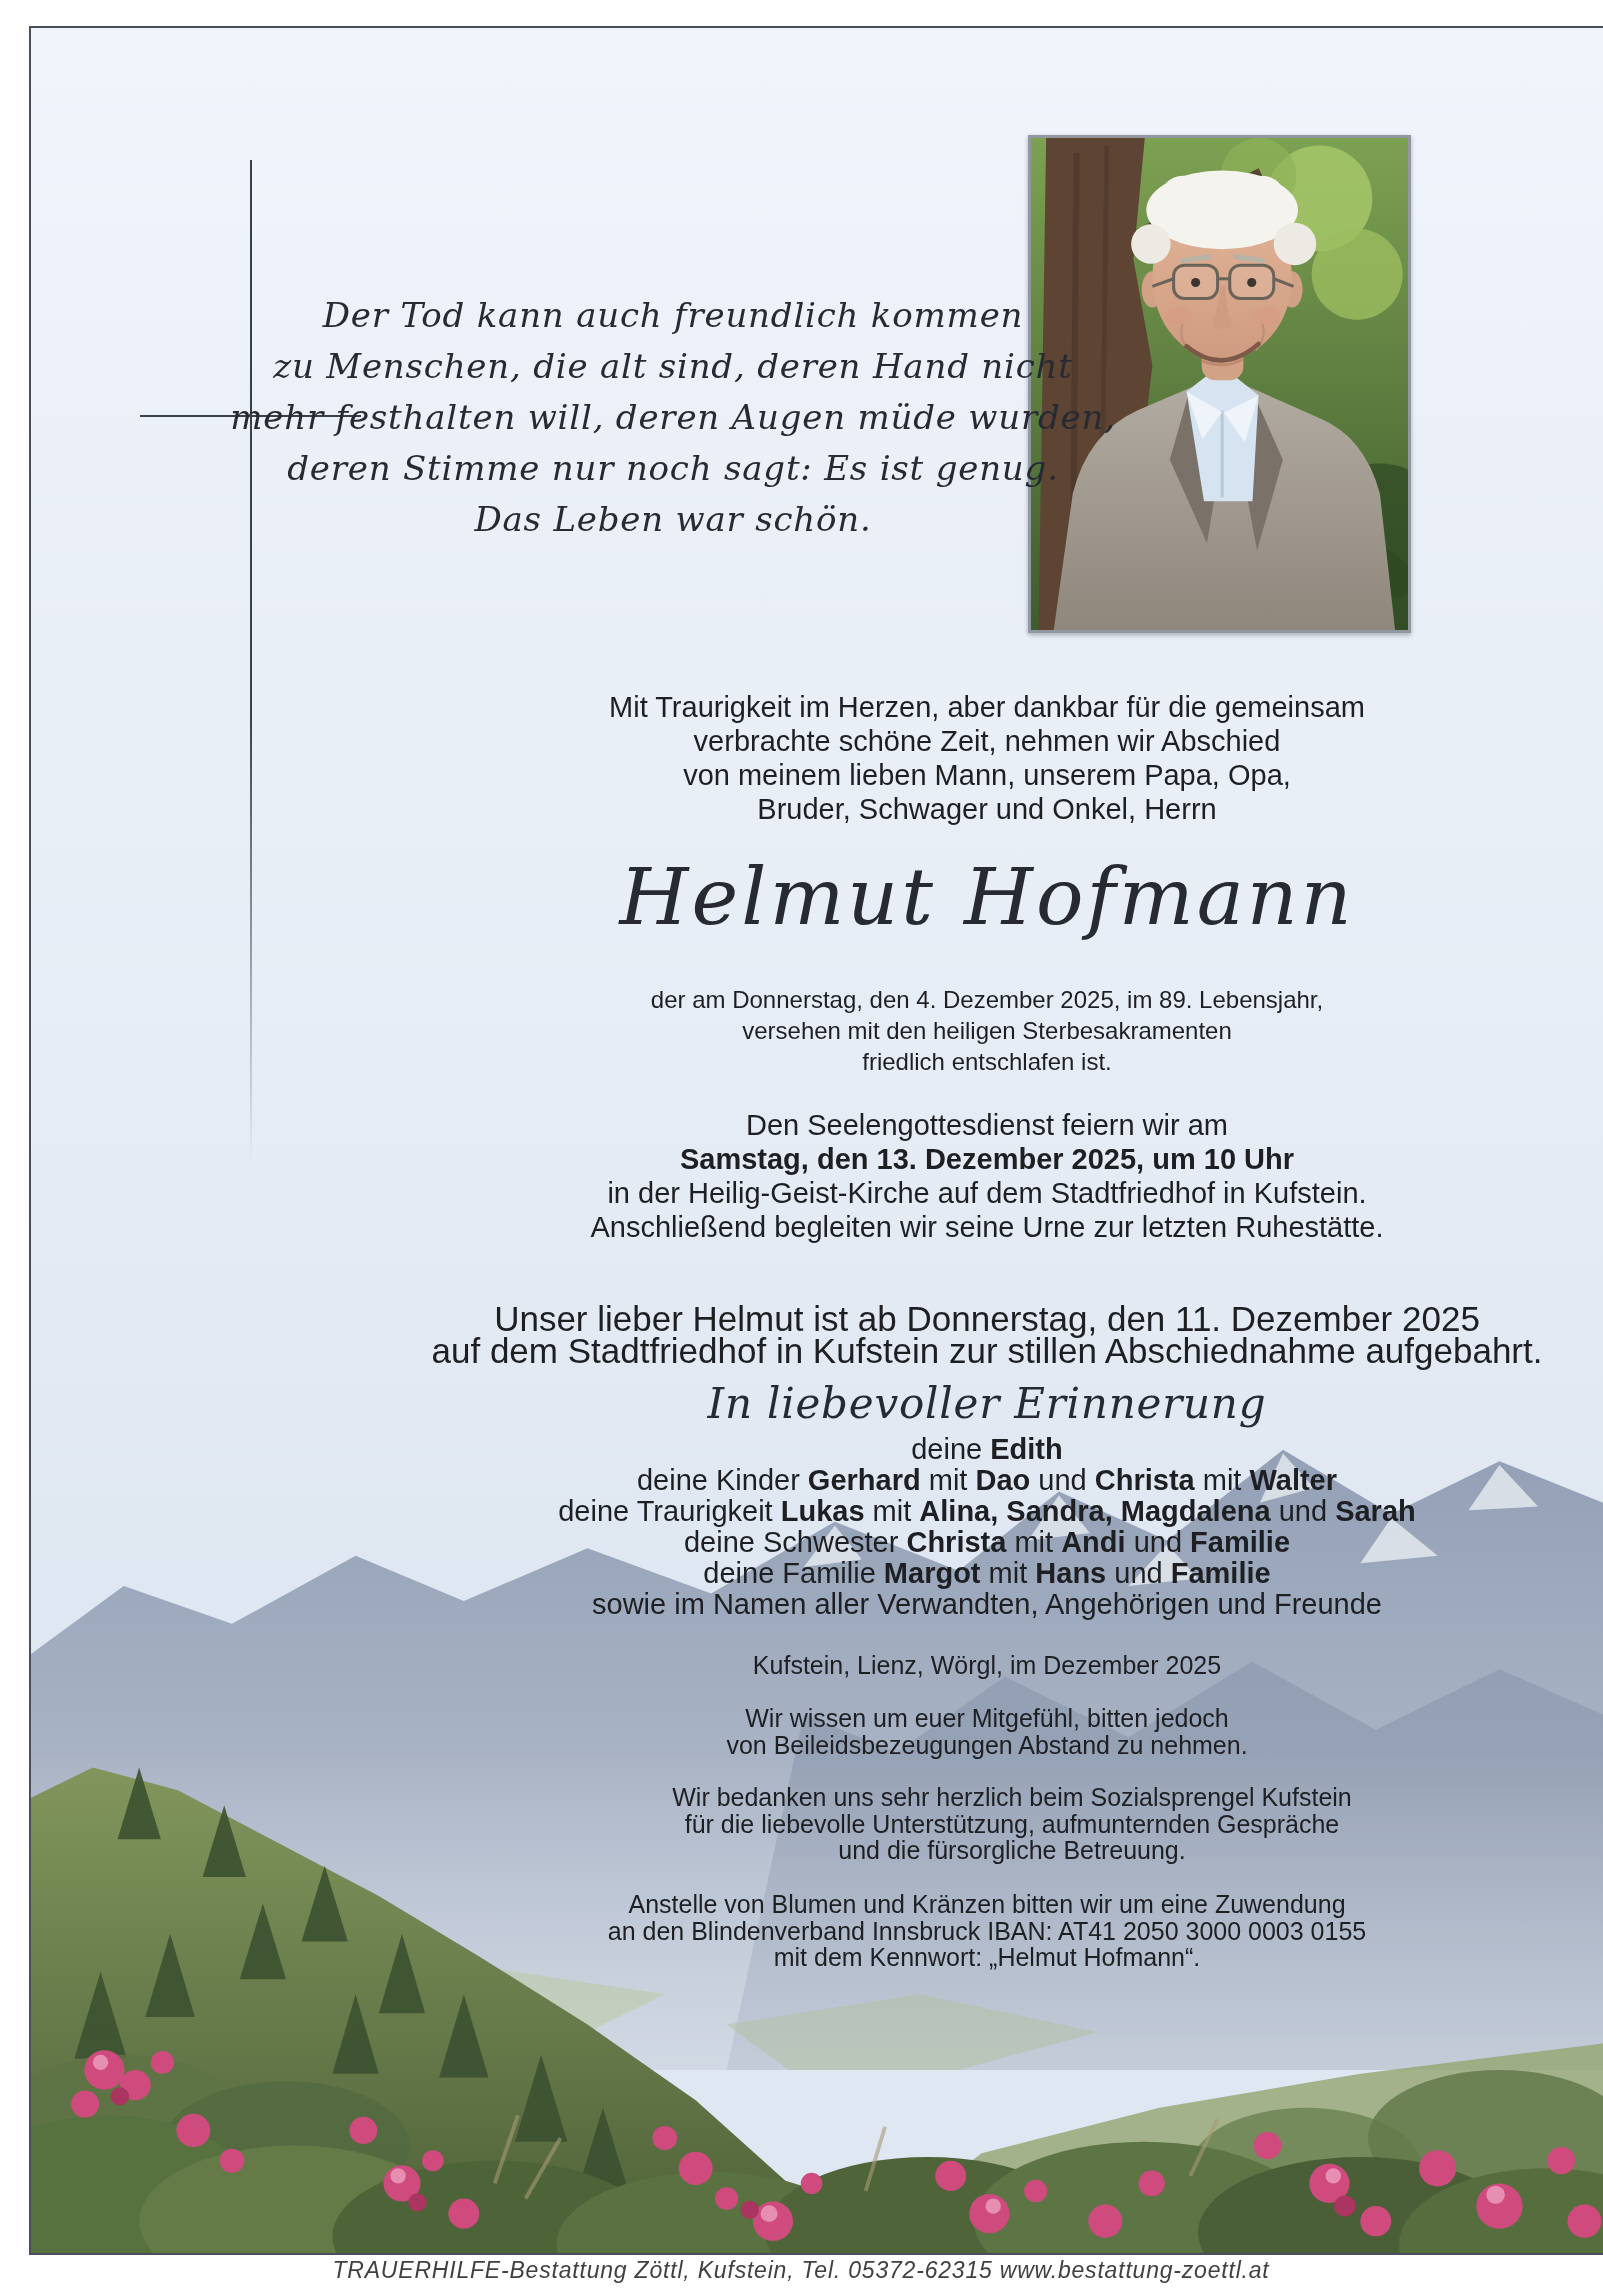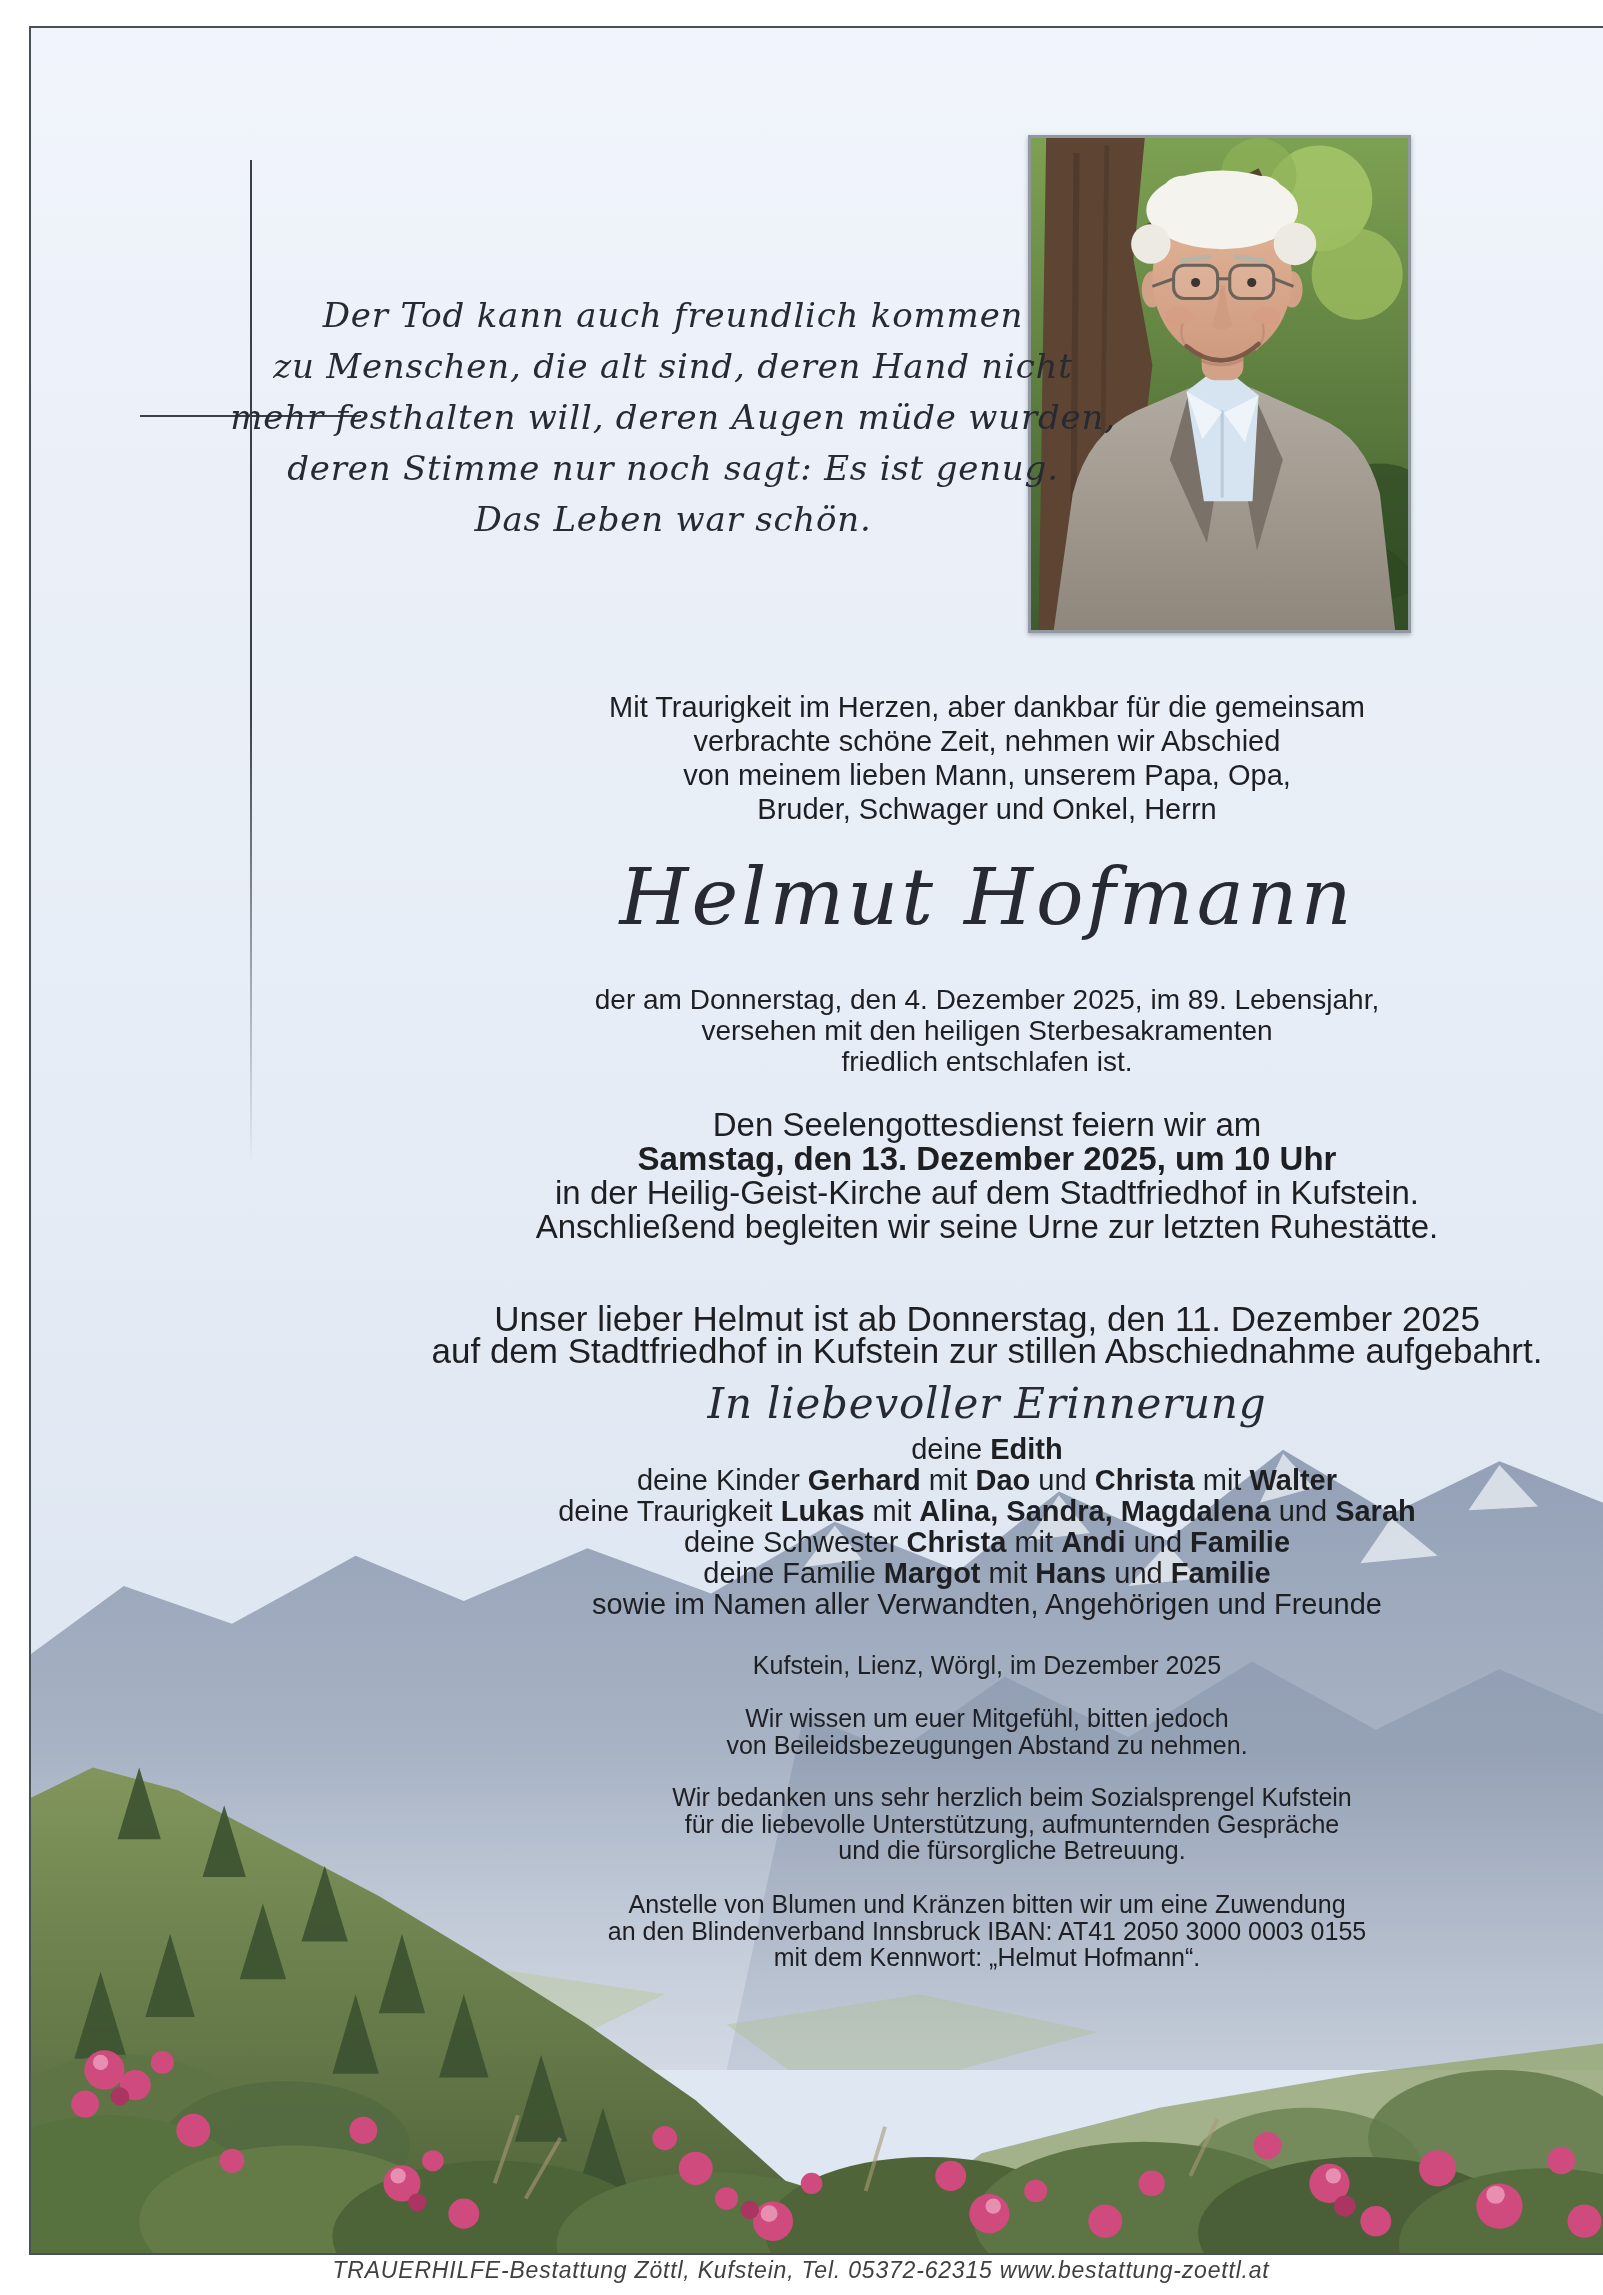--- a/index.html
+++ b/index.html
@@ -14,22 +14,22 @@
   .cross-h{position:absolute;left:109px;top:387px;width:221px;height:2.3px;background:#3a4049;}
   .photo{position:absolute;left:997px;top:107px;width:383px;height:498px;
          border:3.8px solid #9298a2;box-sizing:border-box;overflow:hidden;
          box-shadow:0 2.3px 4.5px rgba(40,45,60,.35);background:#57713f;}
   .photo svg{display:block;width:100%;height:100%;}
   .txt{position:absolute;transform:translateX(-50%);text-align:center;white-space:nowrap;}
   .script{font-family:"DejaVu Serif","Liberation Serif",serif;font-style:italic;color:#272a33;}
   .poem{left:642px;top:262px;font-size:34px;line-height:51px;letter-spacing:0.8px;}
   .intro{left:956px;top:662px;font-size:29px;line-height:34px;}
   .name{left:956px;top:824px;font-size:79px;line-height:91px;letter-spacing:3px;}
-  .dates{left:956px;top:956px;font-size:28px;line-height:31px;}
-  .service{left:956px;top:1080px;font-size:33px;line-height:34px;}
+  .dates{left:956px;top:956px;font-size:24px;line-height:31px;}
+  .service{left:956px;top:1080px;font-size:29px;line-height:34px;}
   .service .bold-line{font-weight:bold;}
   .laying{left:956px;top:1275px;font-size:35px;line-height:32px;}
   .rem-heading{left:956px;top:1352px;font-size:42px;line-height:48px;letter-spacing:0.8px;}
   .family{left:956px;top:1406px;font-size:29px;line-height:31px;}
   .place-date{left:956px;top:1624px;font-size:25px;line-height:27px;}
   .condolence{left:956px;top:1677px;font-size:25px;line-height:26.5px;}
   .thanks{left:956px;top:1756px;font-size:25px;line-height:26.5px;margin-left:25px;}
   .donation{left:956px;top:1863px;font-size:25px;line-height:26.5px;}
   .footer{left:801px;top:2257px;font-size:23px;line-height:26px;color:#404040;letter-spacing:0.8px;font-style:italic;}
   b{font-weight:bold;}

